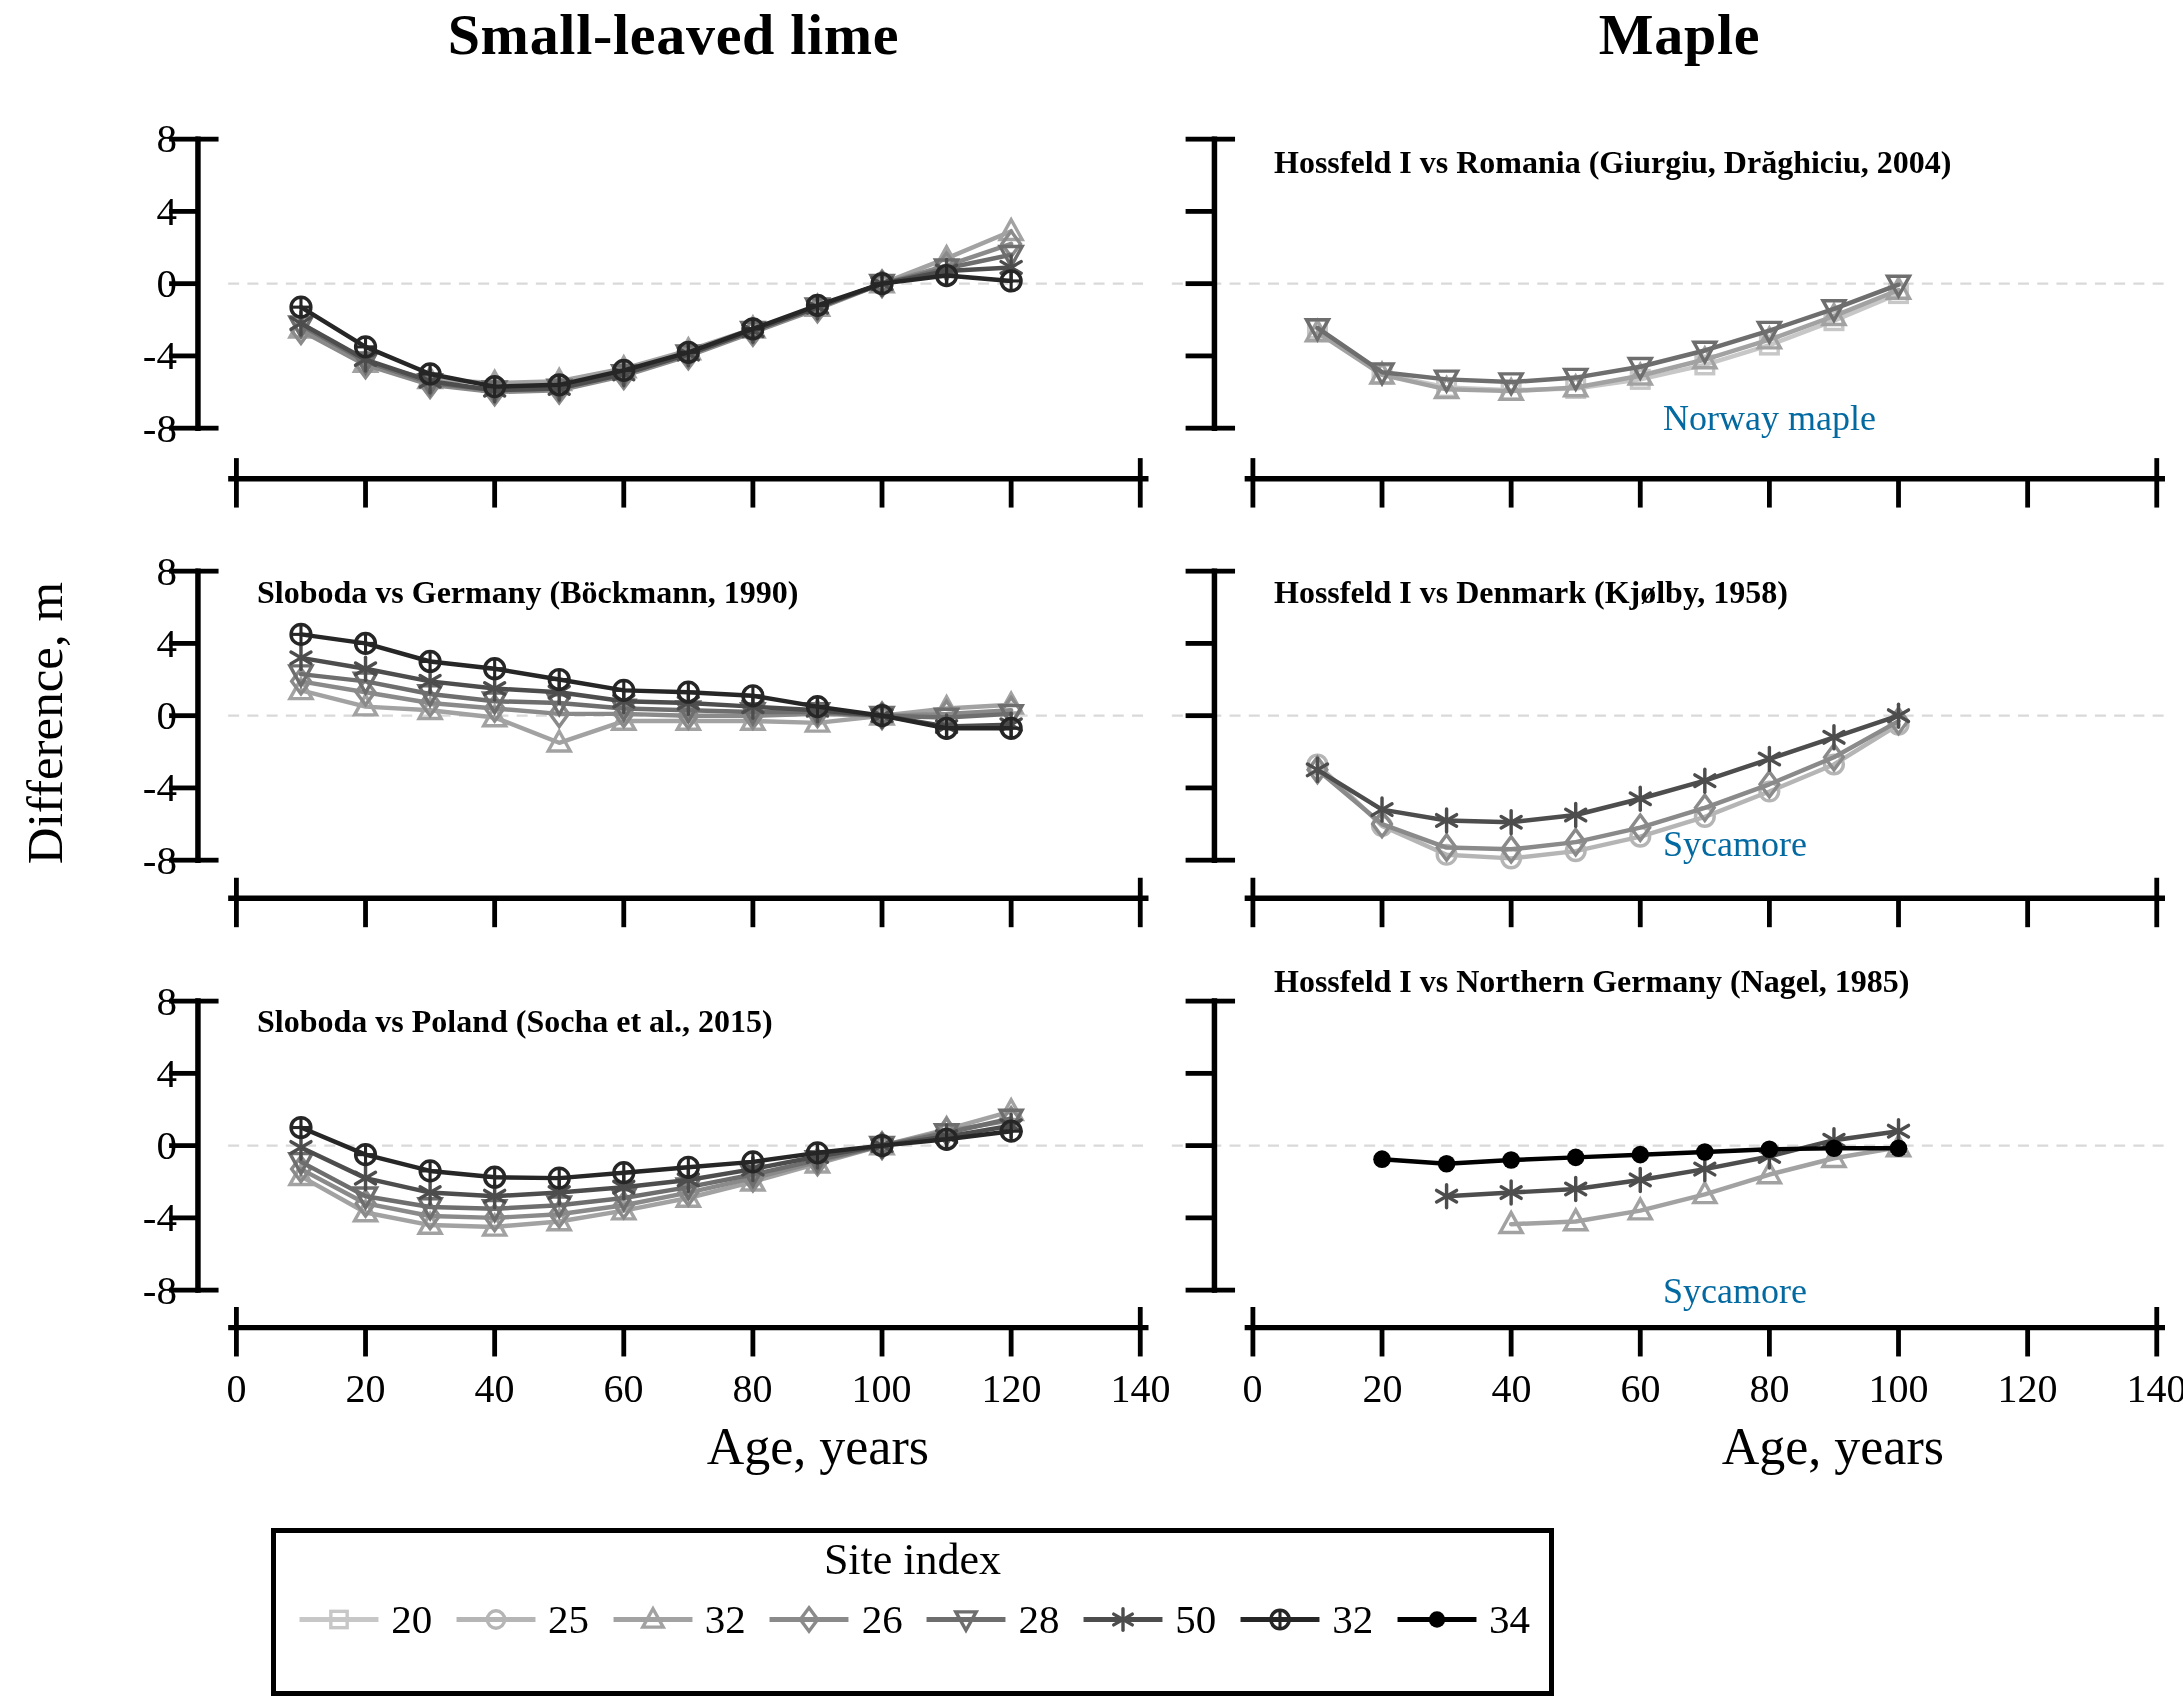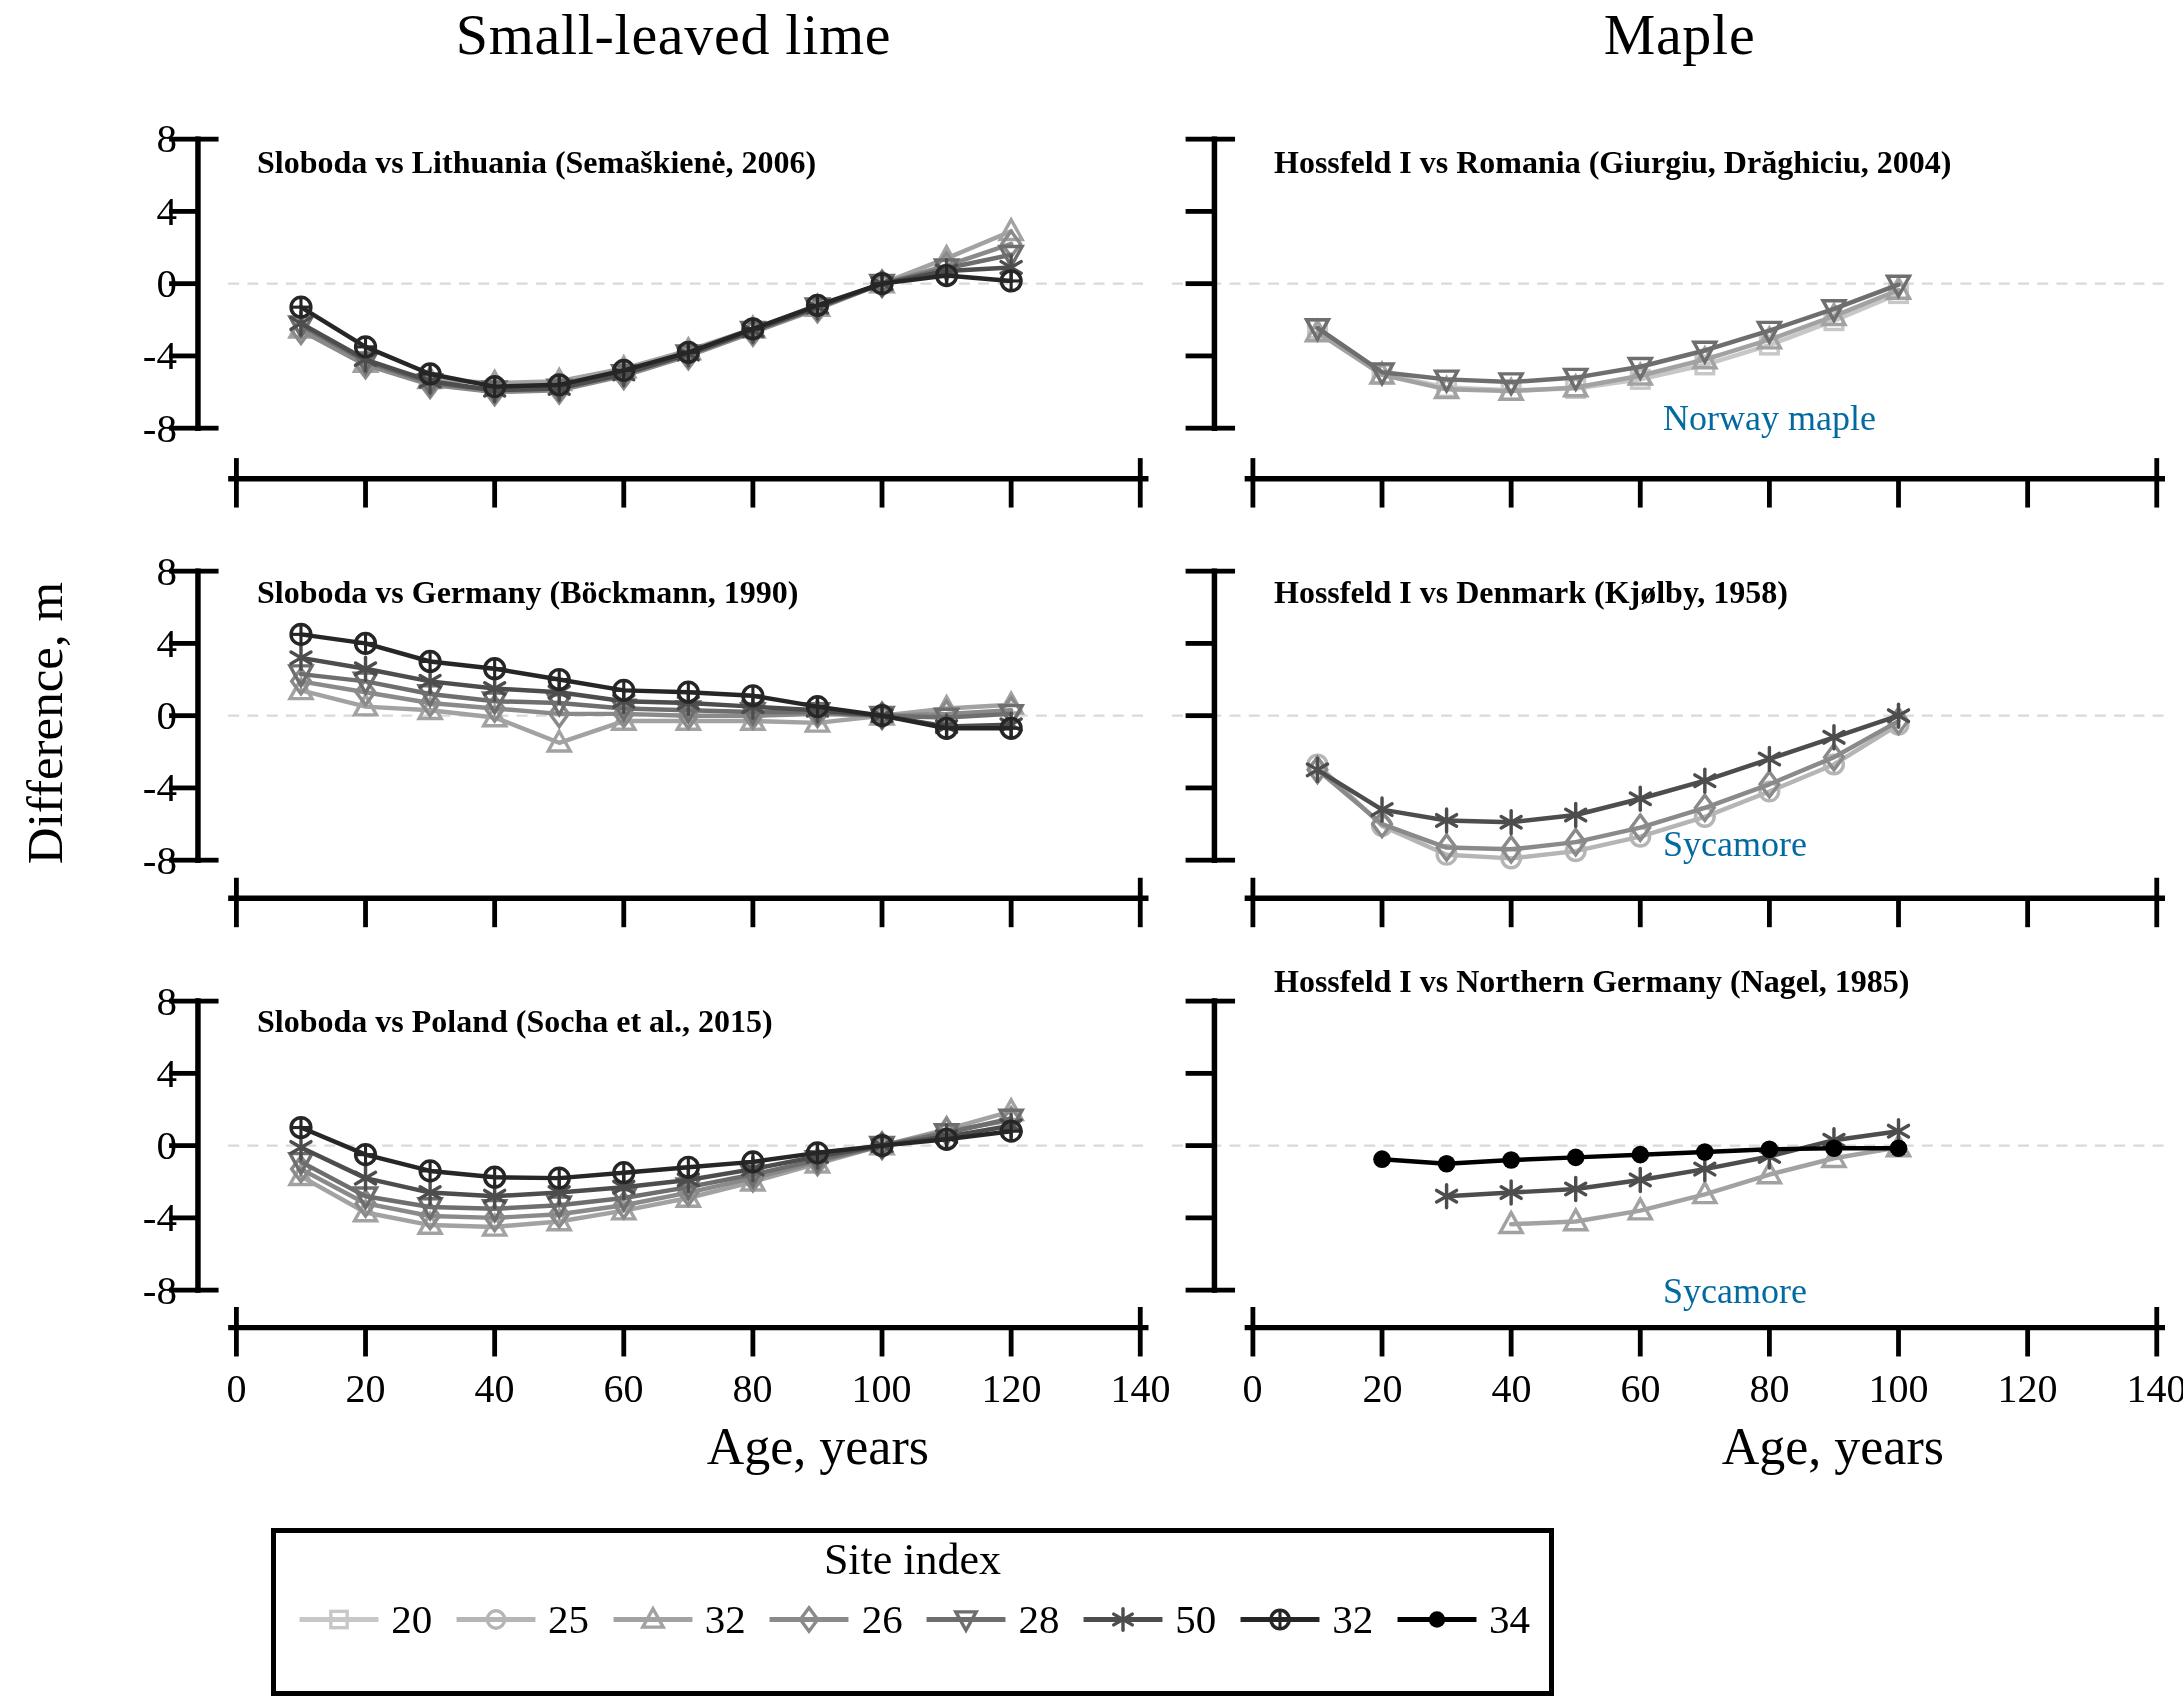--- a/index.html
+++ b/index.html
@@ -6,21 +6,21 @@
   .page{
     position:relative;
     width:2183px;height:1704px;
     background:#ffffff;
     font-family:"Liberation Serif","DejaVu Serif",serif;
     overflow:hidden;
   }
   #plot-svg{position:absolute;left:0;top:0;width:2183px;height:1704px;}
   .col-title{
     position:absolute;top:1.4px;width:893px;
-    text-align:center;font-size:58px;font-weight:normal;color:#000;
+    text-align:center;font-size:58px;font-weight:bold;color:#000;
     letter-spacing:0.7px;
   }
   #ct0{left:227px;}
   #ct1{left:1233px;}
   .ylab{
     position:absolute;left:-173px;top:692px;width:440px;height:62px;
     transform:rotate(-90deg);transform-origin:center center;
     text-align:center;font-size:51px;color:#000;
   }
   .panel-title{
@@ -1249,21 +1249,20 @@
           </g>
         </g>
       </g>
     </svg>
 
   <div class="col-title" id="ct0">Small-leaved lime</div>
   <div class="col-title" id="ct1">Maple</div>
 
   <div class="ylab">Difference, m</div>
 
-  <div class="panel-title" id="pt0">Sloboda vs Lithuania (Semaškienė, 2006)</div>
   <div class="panel-title" id="pt1">Hossfeld I vs Romania (Giurgiu, Drăghiciu, 2004)</div>
   <div class="panel-title" id="pt2">Sloboda vs Germany (Böckmann, 1990)</div>
   <div class="panel-title" id="pt3">Hossfeld I vs Denmark (Kjølby, 1958)</div>
   <div class="panel-title" id="pt4">Sloboda vs Poland (Socha et al., 2015)</div>
   <div class="panel-title" id="pt5">Hossfeld I vs Northern Germany (Nagel, 1985)</div>
 
   <div class="annotation" id="an1">Norway maple</div>
   <div class="annotation" id="an3">Sycamore</div>
   <div class="annotation" id="an5">Sycamore</div>
 

